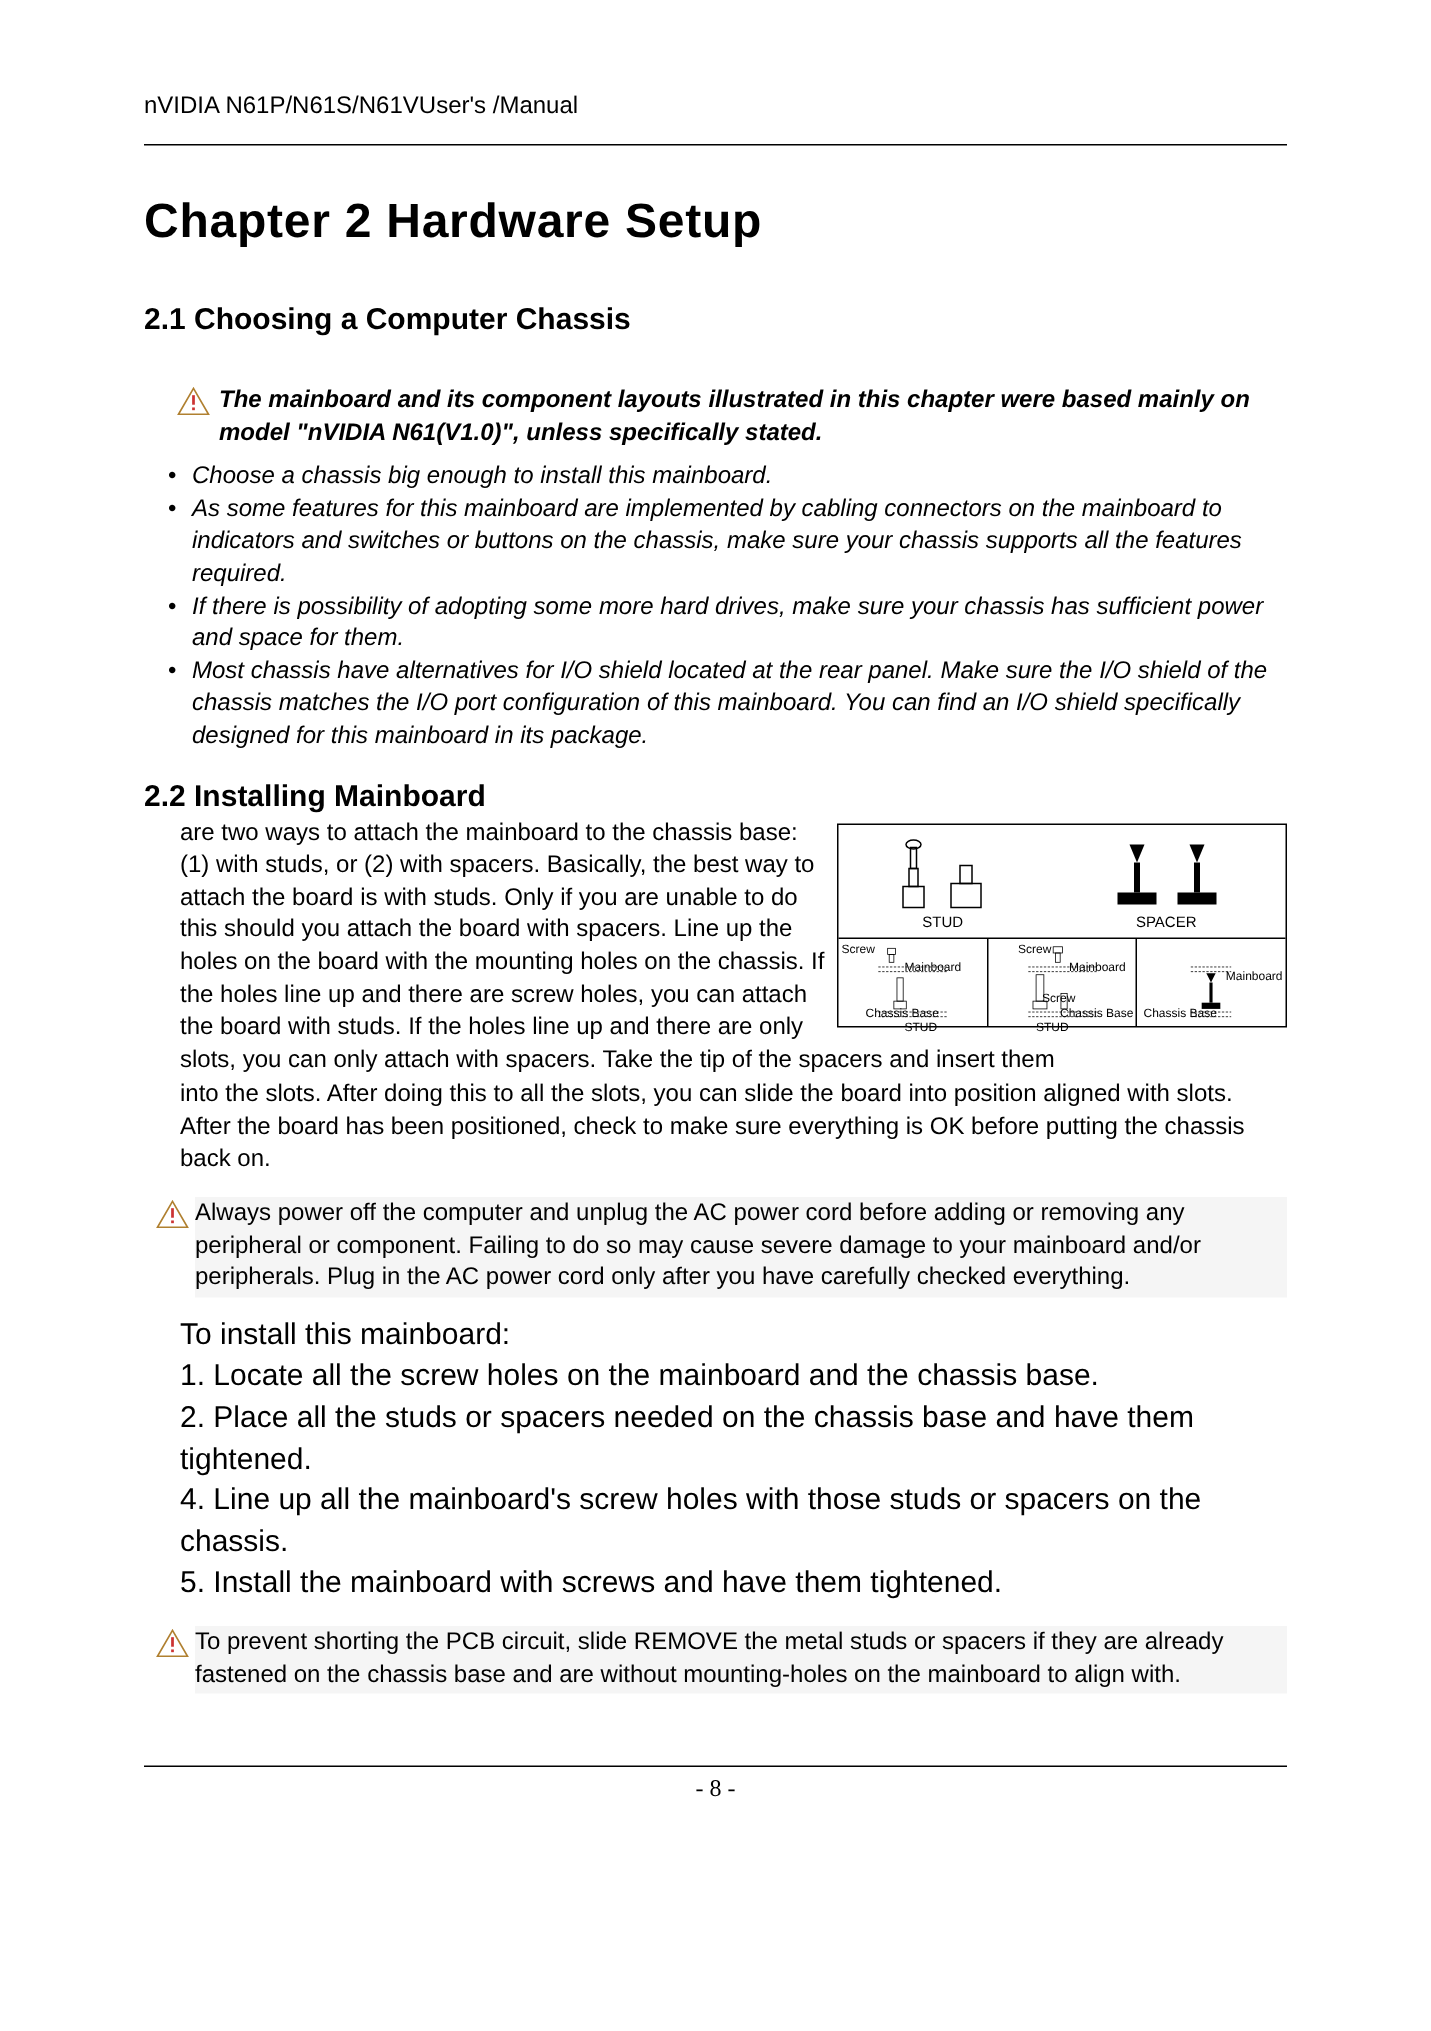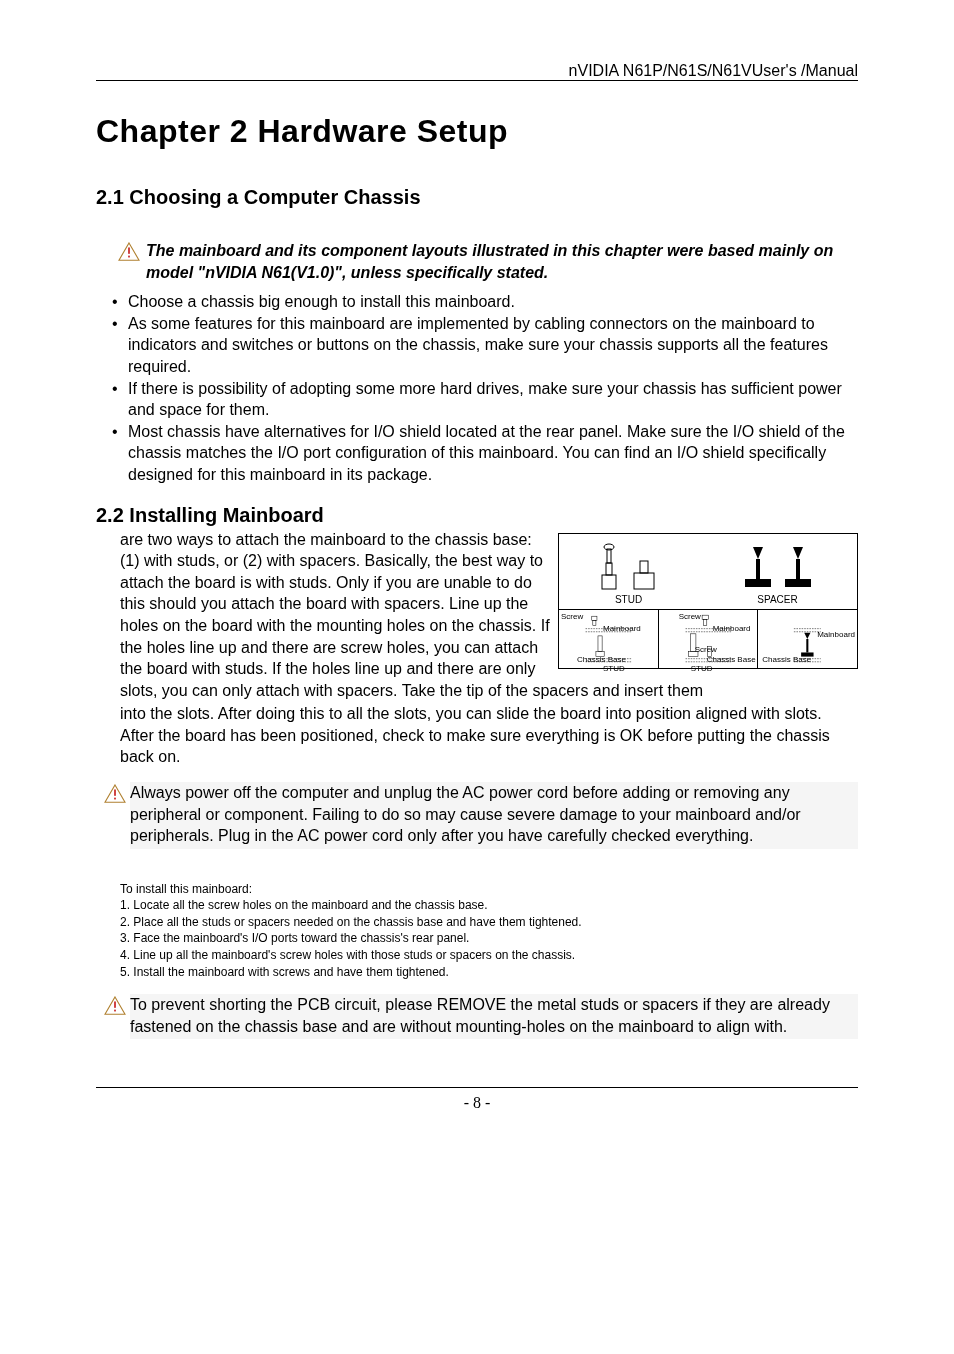--- a/index.html
+++ b/index.html
@@ -9,23 +9,23 @@
     font-family: Verdana, Arial, sans-serif;
     color: #000;
     width: 954px;
   }
   .page {
     padding: 62px 96px 40px 96px;
     box-sizing: border-box;
   }
   .header-line {
     display: flex;
-    justify-content: flex-end;
-    font-size: 16px;
-    padding-bottom: 0;
+    justify-content: flex-start;
+    font-size: 16px;
+    padding-bottom: 16px;
     border-bottom: 1.5px solid #000;
   }
   .chapter-title {
     font-size: 32px;
     font-weight: 900;
     font-family: Verdana, Arial, sans-serif;
     margin-top: 32px;
     letter-spacing: 0.5px;
   }
   .section-heading {
@@ -74,20 +74,21 @@
   }
   .bullets .bline {
     display: flex;
   }
   .bullets .bul {
     flex: 0 0 auto;
     width: 16px;
   }
   .bullets .btxt {
     flex: 1 1 auto;
+    font-style: italic;
   }
   .body-para {
     margin: 2px 0 0 24px;
     font-size: 16px;
     line-height: 1.35;
   }
   .float-wrap {
     overflow: hidden;
   }
   .figure-box {
@@ -139,22 +140,22 @@
     gap: 4px;
   }
   .notice-text {
     font-size: 16px;
     line-height: 1.35;
     flex: 1;
     background: #f5f5f5;
     padding: 0 2px 2px 0;
   }
   .plain-block {
-    margin: 32px 0 0 24px;
-    font-size: 12px;
+    margin: 12px 0 0 24px;
+    font-size: 20px;
     line-height: 1.38;
   }
   .footer-line {
     border-top: 1px solid #000;
     text-align: center;
     font-size: 16px;
     padding-top: 6px;
     margin-top: 48px;
     font-family: "Times New Roman", serif;
   }
@@ -294,29 +295,28 @@
       <rect class="caution-mark" x="11" y="6" width="2" height="7"></rect>
       <rect class="caution-mark" x="11" y="15" width="2" height="2"></rect>
     </svg>
     <div class="notice-text">Always power off the computer and unplug the AC power cord before adding or removing any peripheral or component. Failing to do so may cause severe damage to your mainboard and/or peripherals. Plug in the AC power cord only after you have carefully checked everything.</div>
   </div>
 
   <div class="plain-block">
     <div>To install this mainboard:</div>
     <div>1. Locate all the screw holes on the mainboard and the chassis base.</div>
     <div>2. Place all the studs or spacers needed on the chassis base and have them tightened.</div>
-    <div>3. Face the mainboard's I/O ports toward the chassis's rear panel.</div>
     <div>4. Line up all the mainboard's screw holes with those studs or spacers on the chassis.</div>
     <div>5. Install the mainboard with screws and have them tightened.</div>
   </div>
 
   <div class="notice-row">
     <svg class="caution-icon" viewBox="0 0 24 22">
       <polygon class="caution-triangle" points="12,1 23,20 1,20"></polygon>
       <rect class="caution-mark" x="11" y="6" width="2" height="7"></rect>
       <rect class="caution-mark" x="11" y="15" width="2" height="2"></rect>
     </svg>
-    <div class="notice-text">To prevent shorting the PCB circuit, please REMOVE the metal studs or spacers if they are already fastened on the chassis base and are without mounting-holes on the mainboard to align with.</div>
+    <div class="notice-text">To prevent shorting the PCB circuit, slide REMOVE the metal studs or spacers if they are already fastened on the chassis base and are without mounting-holes on the mainboard to align with.</div>
   </div>
 
   <div class="footer-line">- 8 -</div>
 
 </div>
 
 </body></html>

